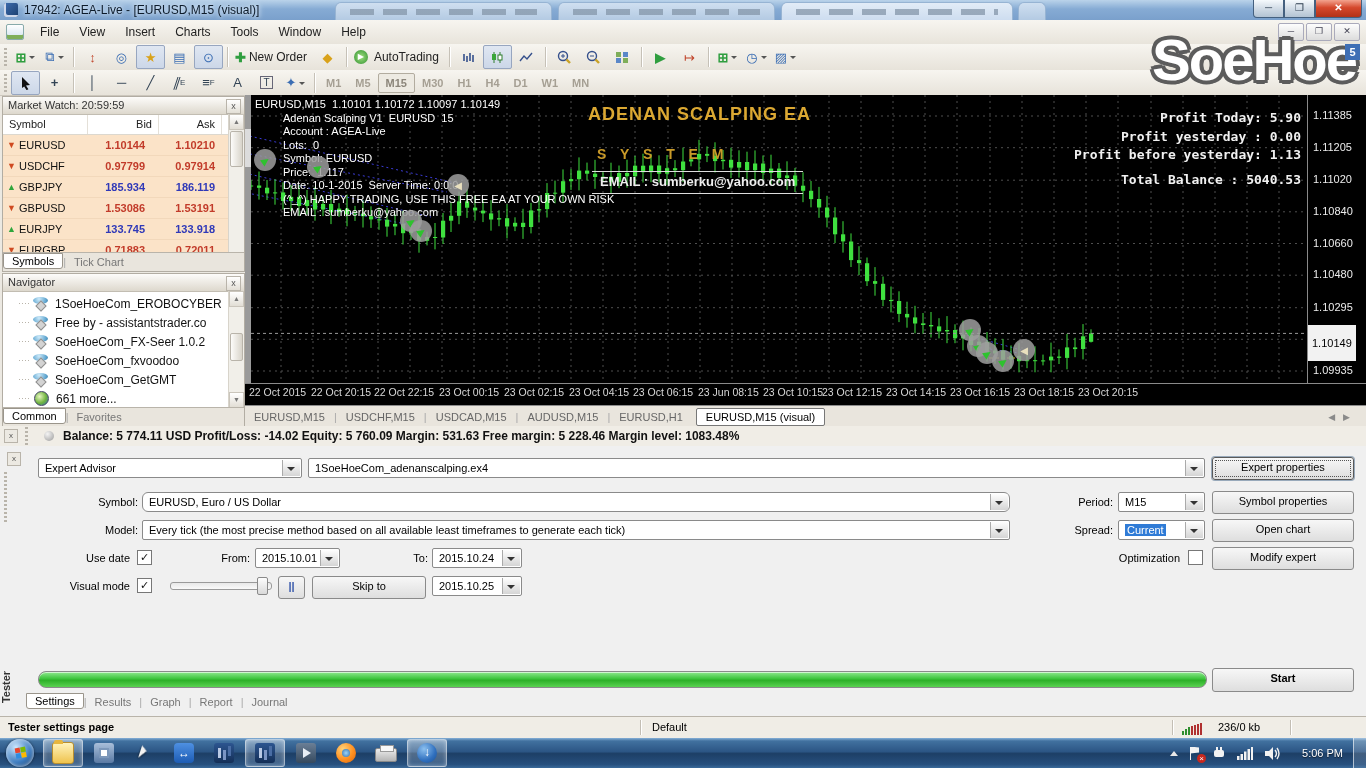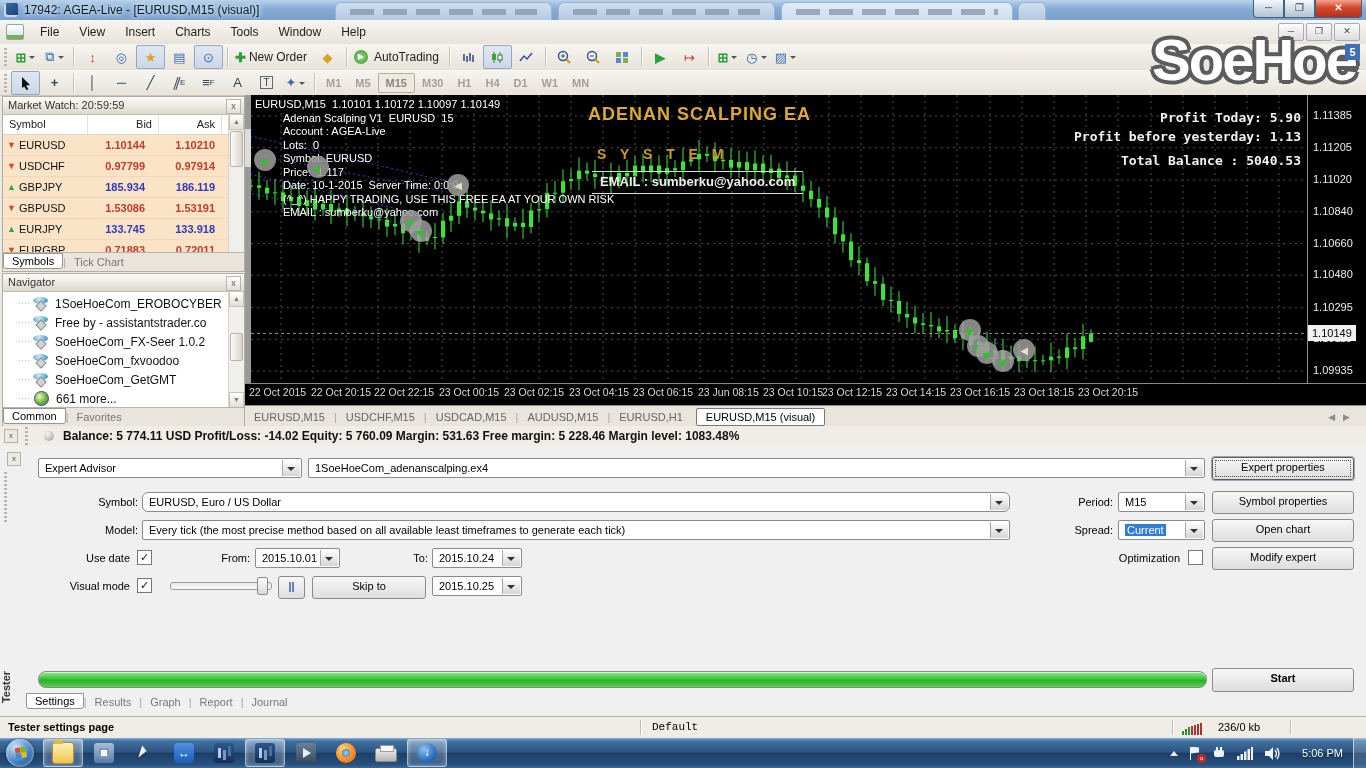--- a/index.html
+++ b/index.html
@@ -119,21 +119,21 @@
   #info-lines div:first-child{padding-left:2px;}
   #ea-title{left:343px;top:13px;font-size:18px;font-weight:700;color:#dba832;letter-spacing:1px;}
   #ea-sub{left:352px;top:53px;font-size:14px;font-weight:700;color:#c99a28;letter-spacing:5px;}
   #ea-email{left:347px;top:76px;font-size:13px;font-weight:700;color:#eee;
     border-top:1px solid #ddd;border-bottom:1px solid #ddd;padding:3px 8px 4px;}
   #stats{left:736px;top:14px;width:320px;text-align:right;font-family:"DejaVu Sans Mono",monospace;
     font-size:13px;font-weight:700;color:#f0f0f0;line-height:18.5px;}
   #stats div:last-child{margin-top:6px;}
   .pl{position:absolute;left:1068px;font-size:11px;color:#ececec;z-index:4;text-align:center;}
   #price-badge{position:absolute;left:1063px;background:#f2f2f2;color:#000;font-size:11px;
-    padding:2px 4px;z-index:6;}
+    padding:12px 4px;z-index:6;}
   .tl{position:absolute;top:291px;font-size:10.5px;color:#d8d8d8;white-space:nowrap;}
   .marker{position:absolute;width:22px;height:22px;border-radius:50%;background:rgba(158,158,158,.85);
     display:flex;align-items:center;justify-content:center;z-index:5;}
   .marker span{color:#2ec22e;font-size:10px;transform:rotate(-35deg);}
   .marker.close span{color:#e8dfbe;transform:none;}
 
   
   #charttabs{position:absolute;left:245px;top:405px;width:1121px;height:21px;background:#e9e5dd;
     border-top:1px solid #8c8c8c;display:flex;align-items:center;font-size:11px;color:#666;}
   .ctab{padding:2px 9px;}
@@ -799,21 +799,21 @@
       <line x1="0" y1="288.5" x2="1121" y2="288.5" class="axisln"></line>
       <line x1="1062.5" y1="0" x2="1062.5" y2="288" class="axisln"></line>
     </svg>
   <div id="chart-scroll">
       <div class="th"></div>
     </div>
   <div id="info-lines" class="ovl"><div>EURUSD,M15  1.10101 1.10172 1.10097 1.10149</div><div>Adenan Scalping V1  EURUSD  15</div><div>Account : AGEA-Live</div><div>Lots:  0</div><div>Symbol: EURUSD</div><div>Price:  1.117</div><div>Date: 10-1-2015  Server Time: 0:0:0</div><div>(^_^) HAPPY TRADING, USE THIS FREE EA AT YOUR OWN RISK</div><div>EMAIL : sumberku@yahoo.com</div></div>
   <div id="ea-title" class="ovl">ADENAN SCALPING EA</div>
   <div id="ea-sub" class="ovl">S Y S T E M</div>
   <div id="ea-email" class="ovl">EMAIL : sumberku@yahoo.com</div>
-  <div id="stats" class="ovl"><div>Profit Today: 5.90</div><div>Profit before yesterday: 1.13</div><div>Total Balance : 5040.53</div></div>
+  <div id="stats" class="ovl"><div>Profit Today: 5.90</div><div>Profit yesterday : 0.00</div><div>Profit before yesterday: 1.13</div><div>Total Balance : 5040.53</div></div>
   <div id="scale">
       <div class="pl" style="top: 14px;">1.11385</div>
       <div class="pl" style="top: 45.6552px;">1.11205</div>
       <div class="pl" style="top: 78.1897px;">1.11020</div>
       <div class="pl" style="top: 109.845px;">1.10840</div>
       <div class="pl" style="top: 141.5px;">1.10660</div>
       <div class="pl" style="top: 173.155px;">1.10480</div>
       <div class="pl" style="top: 205.69px;">1.10295</div>
       <div class="pl" style="top: 237.345px;">1.10115</div>
       <div class="pl" style="top: 269px;">1.09935</div>
@@ -943,21 +943,21 @@
       <span class="tsep">|</span>
       <span class="ptab">Report</span>
       <span class="tsep">|</span>
       <span class="ptab">Journal</span>
     </div>
 </div>
 
 <div id="statusbar">
   <div class="cell" style="left:8px;font-weight:700;">Tester settings page</div>
   <div class="ssep" style="left:640px;"></div>
-  <div class="cell" style="left:652px;font-family:Liberation Mono, monospace;">Default</div>
+  <div class="cell" style="left:652px;">Default</div>
   <div class="ssep" style="left:1172px;"></div>
   <svg class="cell" style="left:1182px;top:5px;" width="26" height="13">
     <rect x="0" y="9" width="2" height="4" fill="#2f8f2f"></rect>
       <rect x="3" y="7" width="2" height="6" fill="#2f8f2f"></rect>
     <rect x="6" y="5" width="2" height="8" fill="#2f8f2f"></rect>
       <rect x="9" y="4" width="2" height="9" fill="#b03030"></rect>
     <rect x="12" y="3" width="2" height="10" fill="#b03030"></rect>
       <rect x="15" y="2" width="2" height="11" fill="#b03030"></rect>
     <rect x="18" y="1" width="2" height="12" fill="#b03030"></rect>
   </svg>

